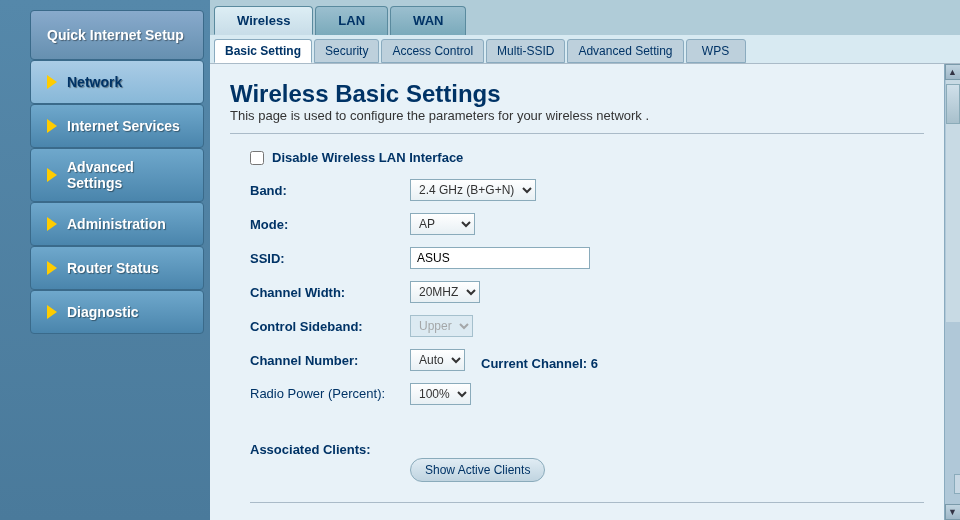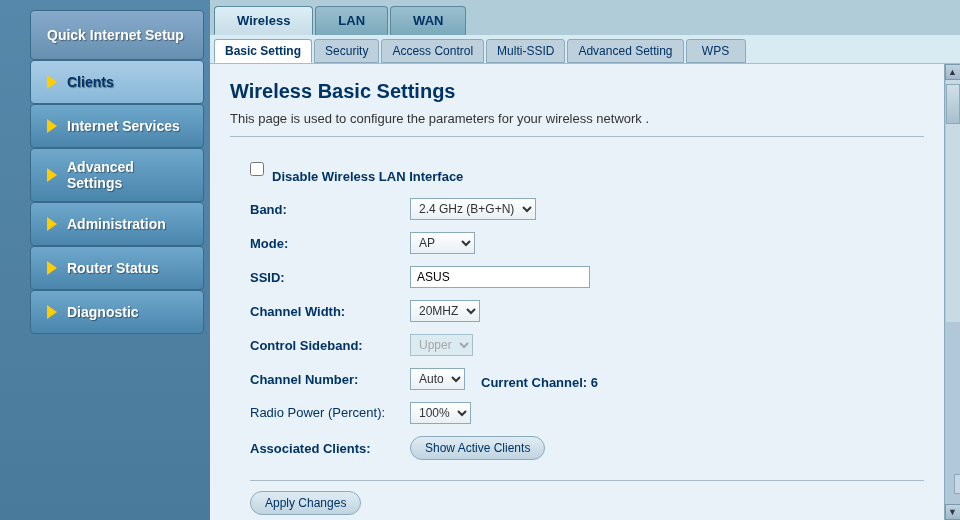--- a/index.html
+++ b/index.html
@@ -170,24 +170,24 @@
       width: 14px;
       height: 40px;
       background: linear-gradient(to bottom, #d0e0ea, #a8c0cc);
       border: 1px solid #8aabb8;
       position: absolute;
       top: 4px;
     }
 
     
     .page-title {
-      font-size: 20px;
-      font-weight: bold;
-      color: #003366;
-      margin-bottom: 8px;
+      font-size: 24px;
+      font-weight: bold;
+      color: #003366;
+      margin-bottom: 0;
     }
 
     .page-desc {
       color: #333;
       margin-bottom: 16px;
       border-bottom: 1px solid #aabbc8;
       padding-bottom: 10px;
     }
 
     
@@ -260,40 +260,41 @@
     }
 
     .btn {
       padding: 4px 14px;
       background: linear-gradient(to bottom, #e0ecf4, #c0d4e0);
       border: 1px solid #8aabbb;
       border-radius: 12px;
       cursor: pointer;
       font-size: 12px;
       color: #003366;
+      margin-top: 41px;
     }
 
     .apply-row {
       margin-top: 20px;
       padding-top: 10px;
       border-top: 1px solid #aabbc8;
     }
   </style>
 </head>
 <body>
 
 <div class="sidebar">
 
   <div class="sidebar-item" style="background: linear-gradient(to bottom, #88aacc, #6690b0); color: white; min-height: 50px;">
     <span>Quick Internet Setup</span>
   </div>
 
   <div class="sidebar-item active">
     <span class="arrow"></span>
-    <span>Clients</span>
+    <span>Network</span>
   </div>
 
   <div class="sidebar-item">
     <span class="arrow"></span>
     <span>Internet Services</span>
   </div>
 
   <div class="sidebar-item">
     <span class="arrow"></span>
     <span>Advanced Settings</span>
@@ -353,21 +354,21 @@
   <div class="content-area">
     <div class="content-panel">
 
       <div class="page-title">Wireless Basic Settings</div>
       <div class="page-desc">This page is used to configure the parameters for your wireless network .</div>
 
       <div class="form-section">
 
         <div class="disable-row">
           <input type="checkbox" id="disableWireless" style="">
-          <label for="disableWireless" style="font-weight:bold; color:#003366;margin-top:16px;">Disable Wireless LAN Interface</label>
+          <label for="disableWireless" style="font-weight:bold; color:#003366;">Disable Wireless LAN Interface</label>
         </div>
 
         <div class="form-row">
           <div class="form-label">Band:</div>
           <div class="form-control">
             <select>
               <option>2.4 GHz (B+G+N)</option>
             </select>
           </div>
         </div>

